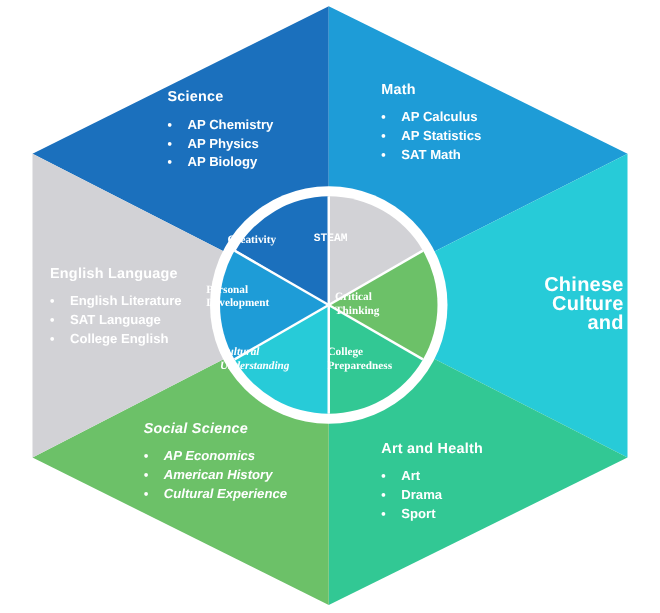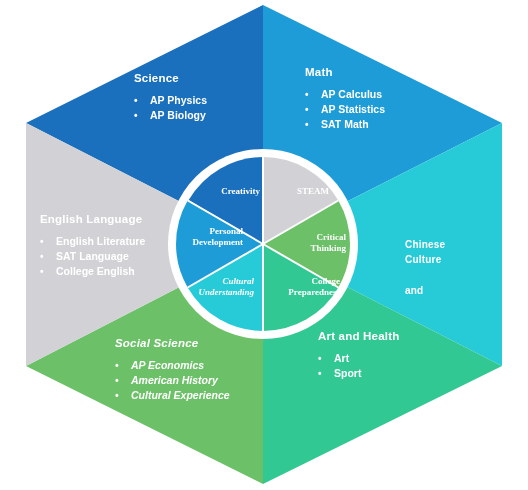--- a/index.html
+++ b/index.html
@@ -58,44 +58,44 @@
     position: absolute;
     left: 0;
     top: -0.5px;
     font-size: 10px;
   }
   
   #sector-text-science   { left: 134px; top: 72px; }
   #sector-text-math      { left: 305px; top: 66px; }
   #sector-text-chinese   { left: 389px; top: 221px; text-align: center; width: 110px; }
   #sector-text-chinese .sector-title {
-    margin: 16px;
-    font-size: 10px;
+    margin: 0;
+    font-size: 16px;
     line-height: 15px;
     white-space: normal;
-    text-align: left;
-  }
-  #sector-text-arthealth { left: 305px; top: 330px; margin-left: 13px; }
+    text-align: right;
+  }
+  #sector-text-arthealth { left: 305px; top: 353px; }
   #sector-text-social    { left: 115px; top: 337px; font-style: italic; }
   #sector-text-english   { left: 40px; top: 213px; }
 
   
   .wedge-label {
     position: absolute;
-    text-align: right;
+    text-align: left;
     font-family: "Liberation Serif", serif;
     font-size: 9px;
     font-weight: 700;
     line-height: 11px;
     color: #ffffff;
     width: 78px;
     pointer-events: none;
   }
   #wedge-label-creativity  { left: 182px; top: 186px; }
-  #wedge-label-steam       { left: 251px; top: 186px; color: #ffffff; }
+  #wedge-label-steam       { left: 251px; top: 186px; color: #ffffff; font-family: Liberation Mono, monospace; }
   #wedge-label-critical    { left: 268px; top: 232px; }
   #wedge-label-college     { left: 262px; top: 276px; }
   #wedge-label-cultural    { left: 176px; top: 276px; font-style: italic; }
   #wedge-label-personal    { left: 165px; top: 226px; }
 </style>
 </head>
 <body>
 
 <div id="diagram-root">
 
@@ -134,20 +134,21 @@
         <line x1="263" y1="244" x2="263" y2="331"></line>
         <line x1="263" y1="244" x2="187.66" y2="287.5"></line>
         <line x1="263" y1="244" x2="187.66" y2="200.5"></line>
       </g>
     </g>
   </svg>
 
   <div class="sector-label-group" id="sector-text-science">
     <div class="sector-title">Science</div>
     <ul class="sector-list">
+      <li>AP Chemistry</li>
       <li>AP Physics</li>
       <li>AP Biology</li>
     </ul>
   </div>
 
   <div class="sector-label-group" id="sector-text-math">
     <div class="sector-title">Math</div>
     <ul class="sector-list">
       <li>AP Calculus</li>
       <li>AP Statistics</li>
@@ -157,20 +158,21 @@
 
   <div class="sector-label-group" id="sector-text-chinese">
     <div class="sector-title">Chinese Culture</div>
     <div class="sector-title">and</div>
   </div>
 
   <div class="sector-label-group" id="sector-text-arthealth">
     <div class="sector-title">Art and Health</div>
     <ul class="sector-list">
       <li>Art</li>
+      <li>Drama</li>
       <li>Sport</li>
     </ul>
   </div>
 
   <div class="sector-label-group" id="sector-text-social">
     <div class="sector-title">Social Science</div>
     <ul class="sector-list">
       <li>AP Economics</li>
       <li>American History</li>
       <li>Cultural Experience</li>

